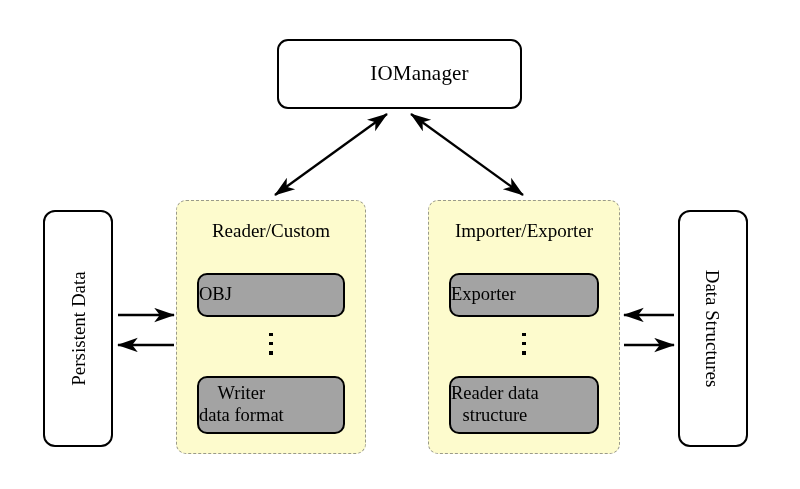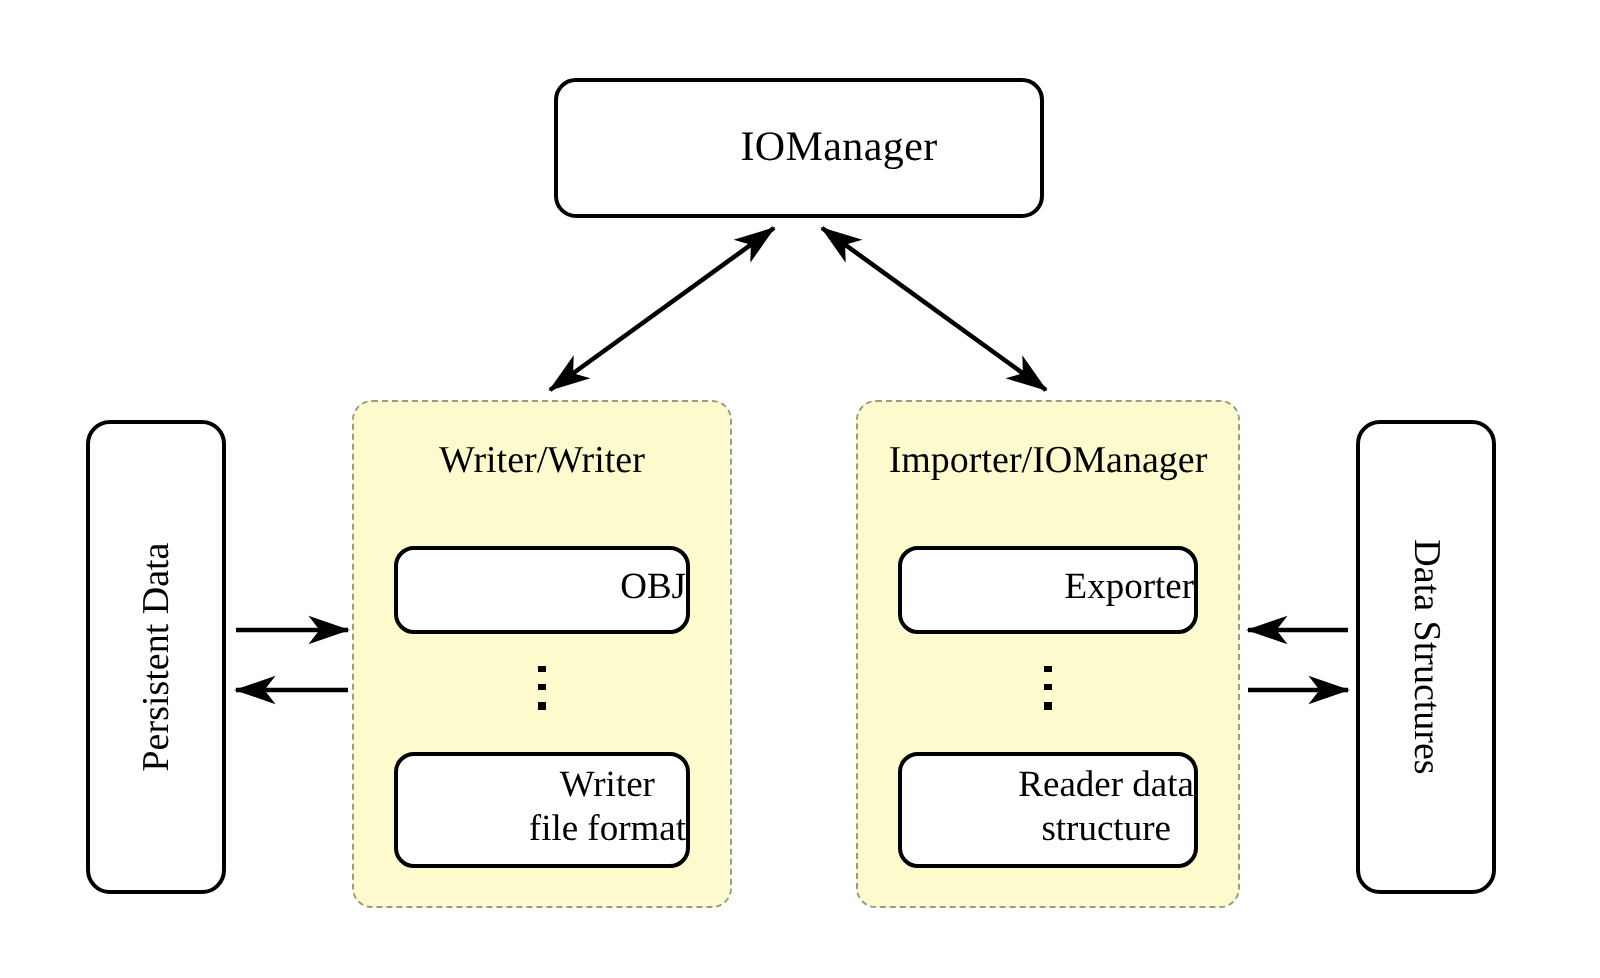--- a/index.html
+++ b/index.html
@@ -117,24 +117,24 @@
     line-height: 1;
     white-space: nowrap;
   }
 
   
   .item-box {
     position: absolute;
     box-sizing: border-box;
     border: 2.6px solid #000000;
     border-radius: 10px;
-    background: #ffffff;
-    display: flex;
-    align-items: center;
-    justify-content: flex-end;
+    background: #a3a3a3;
+    display: flex;
+    align-items: center;
+    justify-content: flex-start;
     text-align: center;
   }
   .item-label {
     font-size: 18.5px;
     line-height: 1.18;
   }
   .item-label .line2 { display: block; }
 
   .item-top {
     left: 20px;
@@ -201,42 +201,42 @@
 
   <div class="side-box" id="persistent-data-box">
     <span class="side-label rot-ccw">Persistent Data</span>
   </div>
 
   <div class="side-box" id="data-structures-box">
     <span class="side-label rot-cw">Data Structures</span>
   </div>
 
   <div class="group-panel" id="reader-writer-panel">
-    <div class="group-title">Writer/Writer</div>
+    <div class="group-title">Reader/Custom</div>
 
     <div class="item-box item-top">
       <span class="item-label">OBJ</span>
     </div>
 
     <div class="vdots">
       <span></span>
         <span></span>
         <span></span>
     </div>
 
     <div class="item-box item-bottom">
       <span class="item-label">
         <span>Writer</span>
-        <span class="line2">file format</span>
+        <span class="line2">data format</span>
       </span>
     </div>
   </div>
 
   <div class="group-panel" id="importer-exporter-panel">
-    <div class="group-title">Importer/IOManager</div>
+    <div class="group-title">Importer/Exporter</div>
 
     <div class="item-box item-top">
       <span class="item-label">Exporter</span>
     </div>
 
     <div class="vdots">
       <span></span>
         <span></span>
         <span></span>
     </div>

